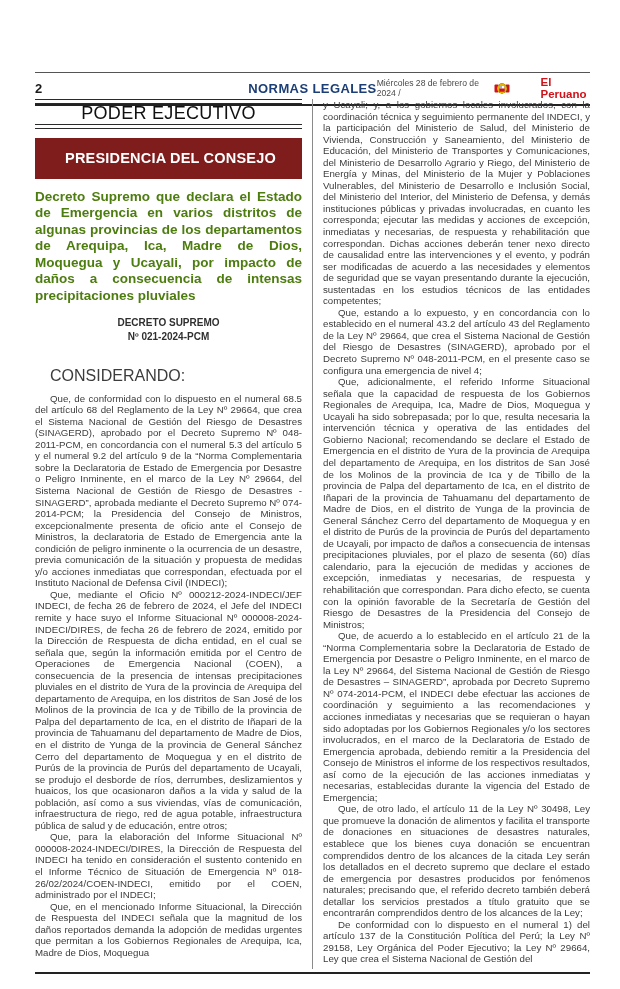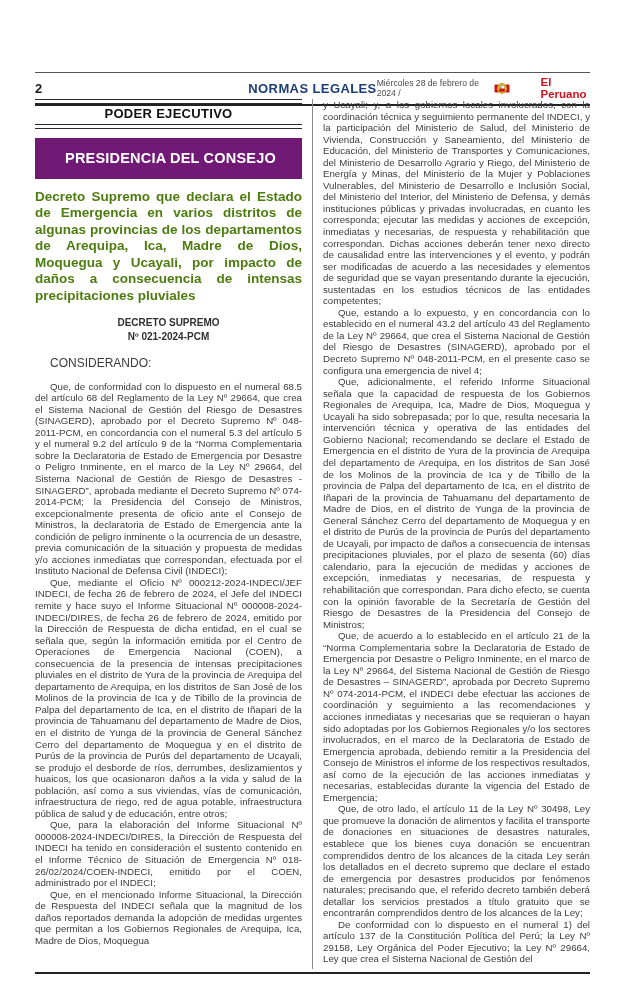--- a/index.html
+++ b/index.html
@@ -43,41 +43,41 @@
     text-align:justify;
     color:#3c3c3c;
     overflow:hidden;
   }
   .col.left{margin-right:10px;}
   .col.right{margin-left:10px;}
   .vdivider{width:1px;background:#8a8a8a;flex:0 0 1px;}
   
   .double-rule{height:3px;border-top:1.5px solid #2a2a2a;border-bottom:1.5px solid #2a2a2a;}
   .section-title{
-    text-align:center;font-weight:bold;font-size:13px;color:#101010;
+    text-align:center;font-weight:normal;font-size:18px;color:#101010;
     padding:4px 0 4px 0;letter-spacing:.3px;
   }
   .agency-box{
-    background:#701a75;color:#ffffff;
+    background:#7f1d1d;color:#ffffff;
     font-weight:bold;font-size:14.5px;letter-spacing:.2px;
     text-align:center;line-height:26px;
     padding:7px 4px 8px 8px;
     margin-top:9px;
   }
   .decree-title{
     font-weight:bold;font-size:13.5px;line-height:16.5px;
     color:#4d7c0f;text-align:justify;
     margin:10px 0 0 0;
   }
   .decree-heading{
     text-align:center;font-weight:bold;font-size:10px;line-height:14px;
     color:#2f2f2f;margin-top:12px;
   }
   .salutation{margin:15px 0 0 0;text-indent:15px;font-size:10px;}
-  .considerando{margin:14px 0 11px 0;text-indent:15px;font-size:12px;}
+  .considerando{margin:26px 0 11px 0;text-indent:15px;font-size:16px;}
   p.body-par{margin:0;text-indent:15px;}
   p.body-par.cont{text-indent:0;}
   
   .bottom-rule{
     position:absolute;left:35px;right:30px;bottom:15px;
     border-top:2px solid #222;
   }
 </style>
 </head>
 <body>

